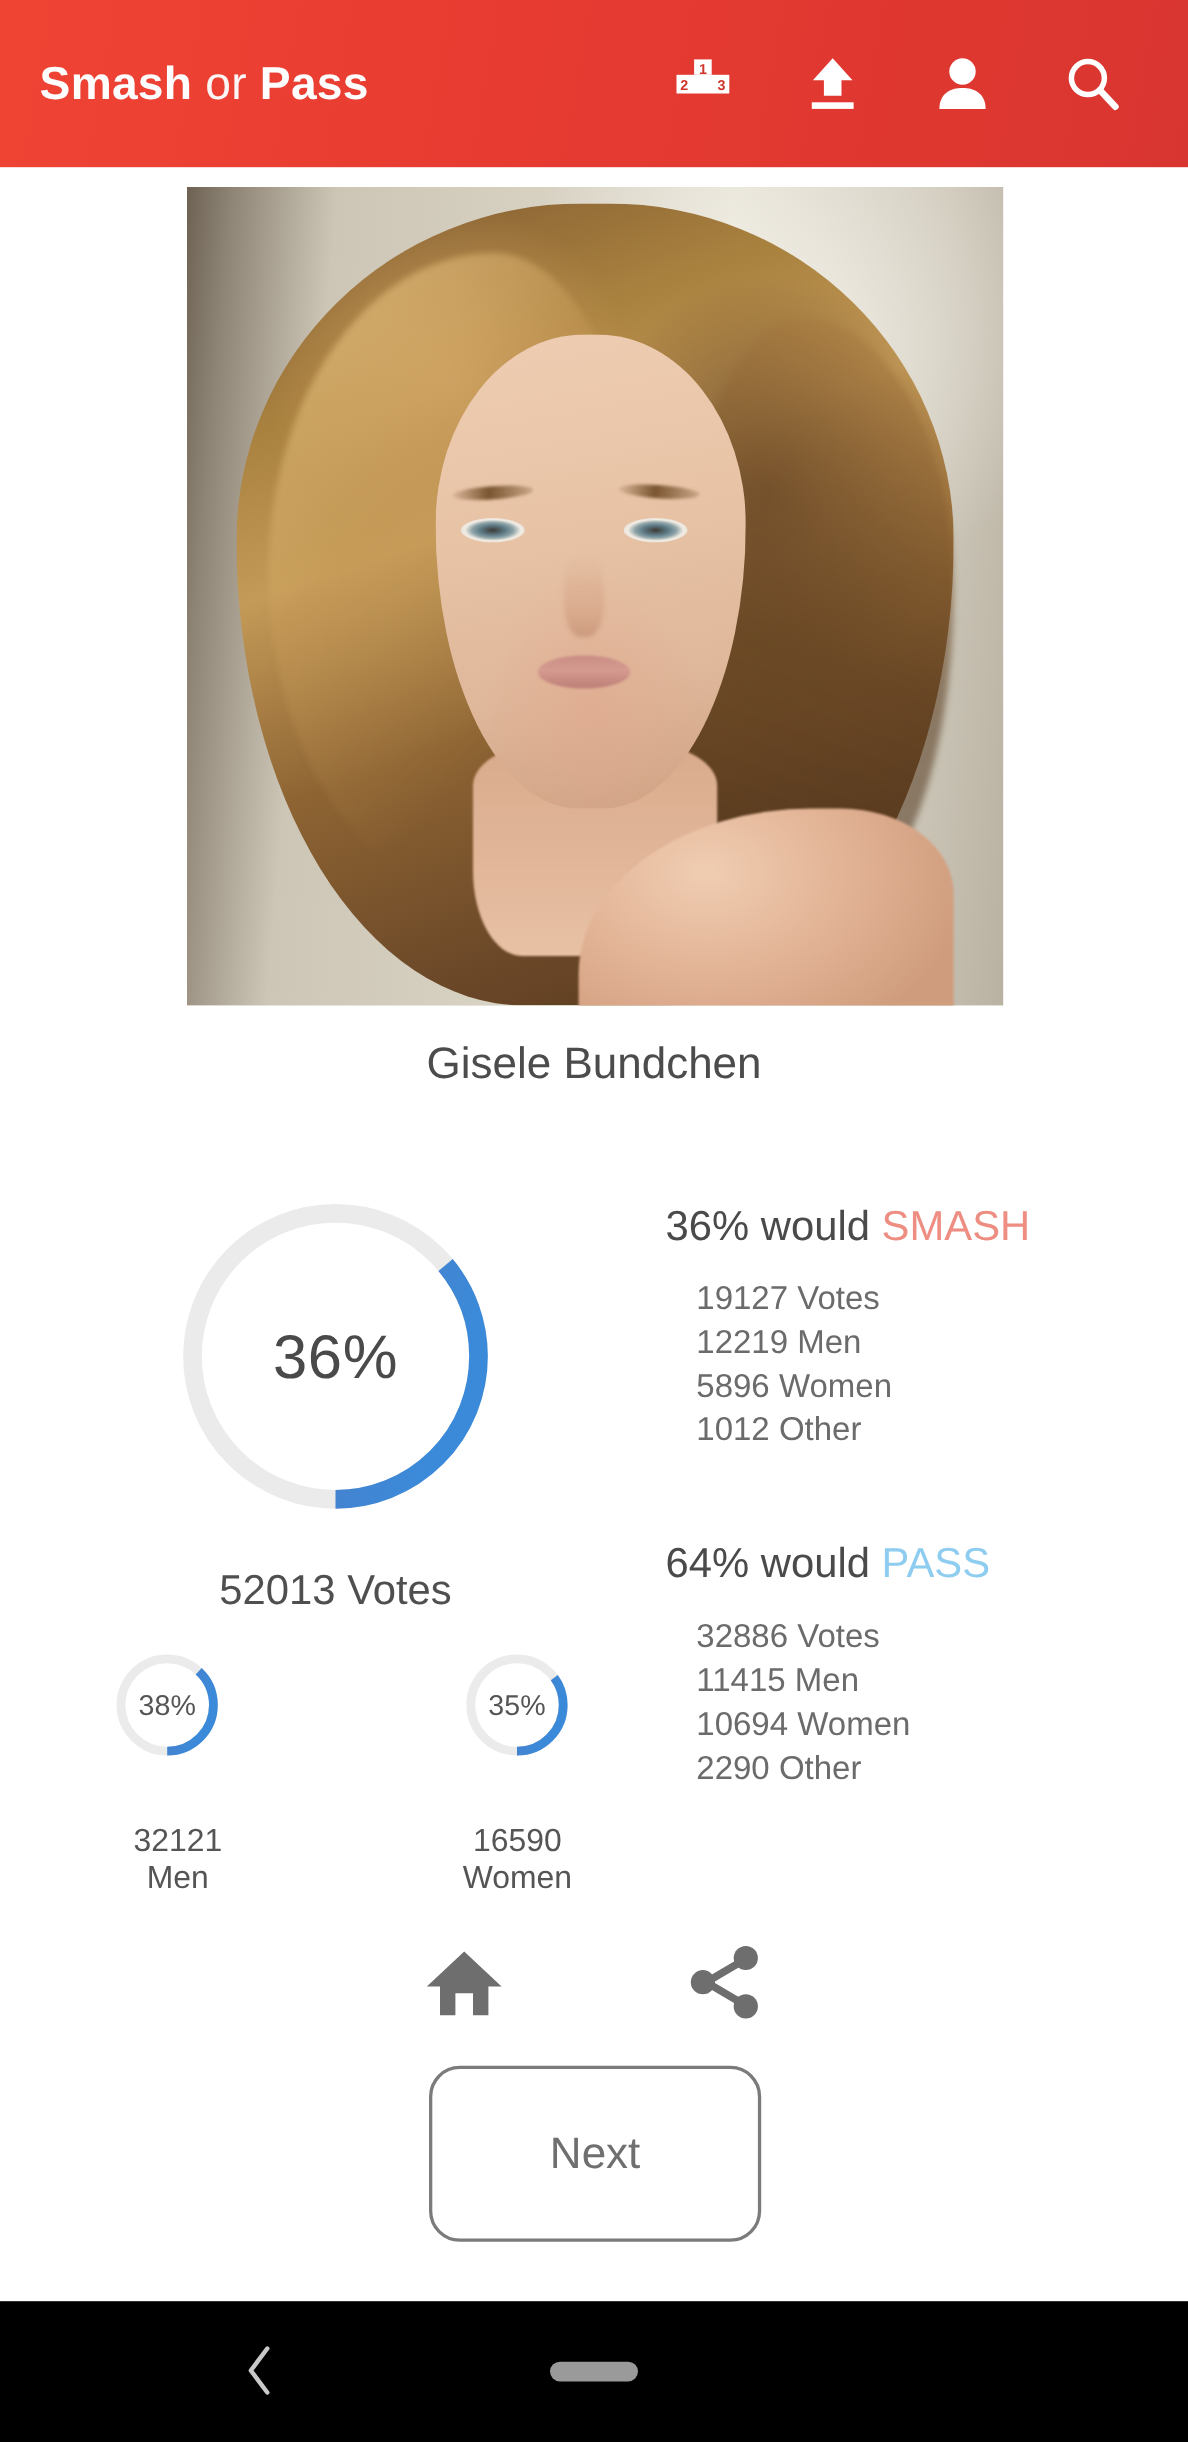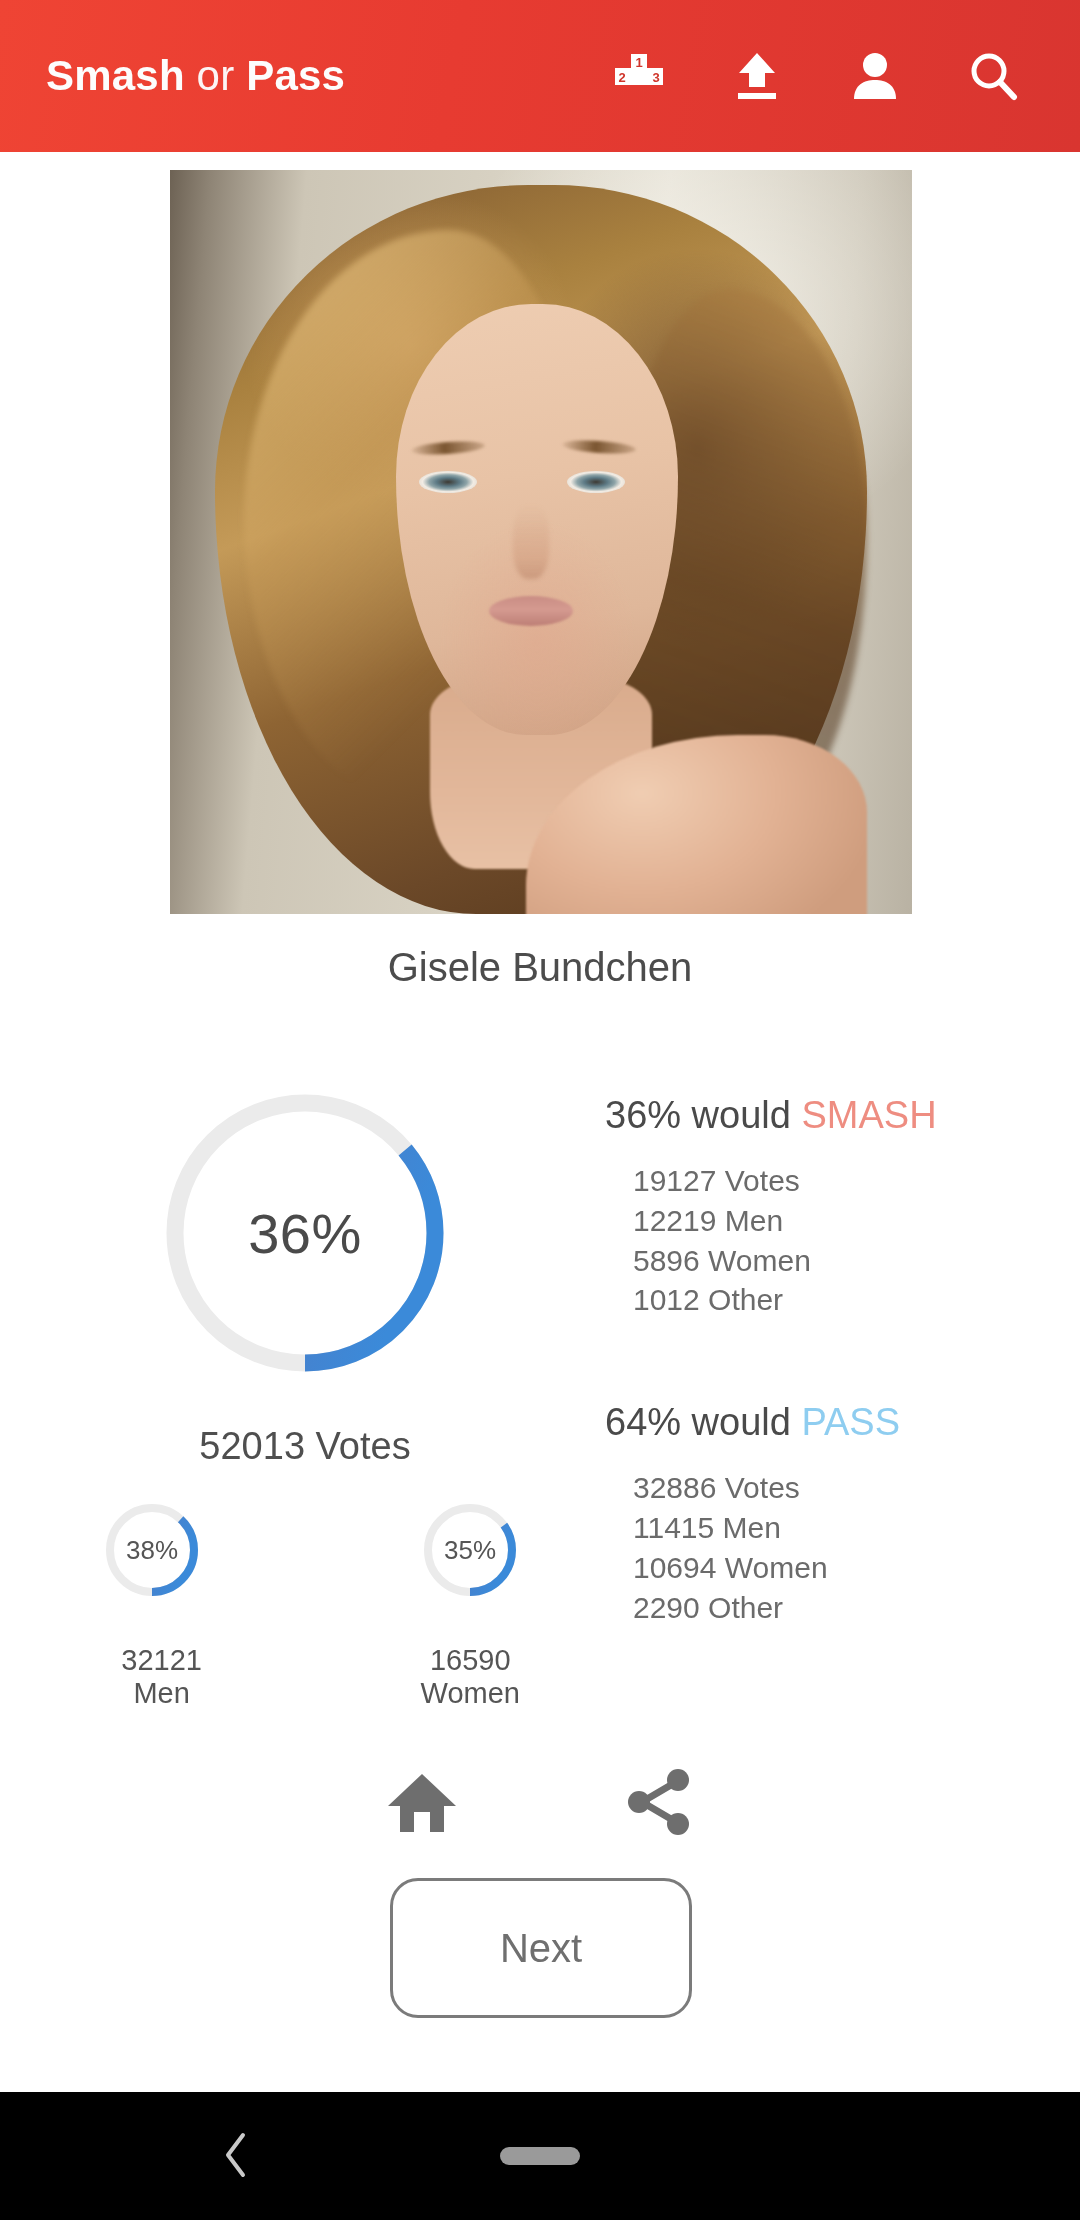--- a/index.html
+++ b/index.html
@@ -11,21 +11,21 @@
   }
   #app{ position:relative; width:1080px; height:2220px; background:#fff; }
 
   
   .appbar{
     position:absolute; left:0; top:0; width:1080px; height:152px;
     background:linear-gradient(100deg,#ef4434 0%,#e73b31 42%,#d93530 100%);
     display:flex; align-items:center;
   }
   .appbar-title{
-    margin-left:46px;
+    margin-left:36px;
     font-size:42px; letter-spacing:.2px; color:#fdfdfd;
     white-space:nowrap; line-height:1;
   }
   .appbar-title .w-b{ font-weight:700; }
   .appbar-title .w-l{ font-weight:400; opacity:.96; }
   .appbar-actions{
     margin-left:auto; display:flex; align-items:center;
     gap:44px; padding-right:50px;
   }
   .abtn{
@@ -139,21 +139,21 @@
   .mini-row{
     position:absolute; left:90px; top:445px; width:430px;
     display:flex; justify-content:space-between;
   }
   .mini{ width:112px; display:flex; flex-direction:column; align-items:flex-end;gap:44px; }
   .mini-ring{ position:relative; width:100px; height:100px; }
   .mini-ring .mpct{
     position:absolute; inset:0; display:flex; align-items:center; justify-content:center;
     font-size:26px; color:#555;
   }
-  .mini-lbl{ text-align:center; font-size:29px; color:#555; line-height:1.14; }
+  .mini-lbl{ margin-top:14px; text-align:center; font-size:29px; color:#555; line-height:1.14; }
 
   .side{ position:absolute; left:605px; top:0; width:430px;margin-top:40px; }
   .side-h{
     font-size:38px; color:#4a4a4a; white-space:nowrap; line-height:1.1;
   }
   .side-h .smash{ color:#ee8d81; }
   .side-h .pass{ color:#8ecdf0; }
   .side-list{ margin-top:24px; padding-left:28px; }
   .side-list li{
     list-style:none; font-size:30px; color:#6b6b6b; line-height:1.33;
@@ -165,21 +165,21 @@
     position:absolute; left:0; top:1748px; width:1080px; height:110px;
     display:flex; justify-content:center; align-items:center; gap:140px;
   }
   .act{
     width:96px; height:96px; display:flex; align-items:center; justify-content:center;
     cursor:pointer; background:transparent; border:0;
   }
 
   
   .next-btn{
-    position:absolute; left:390px; top:1878px; width:302px; height:140px;
+    position:absolute; left:390px; top:1878px; width:302px; height:160px;
     background:#fff; border:3px solid #7b7b7b; border-radius:28px;
     font-size:40px; color:#6f6f6f; font-family:"Liberation Sans", sans-serif;
     cursor:pointer;
   }
 
   
   .navbar{
     position:absolute; left:0; bottom:0; width:1080px; height:128px;
     background:#000;
   }

